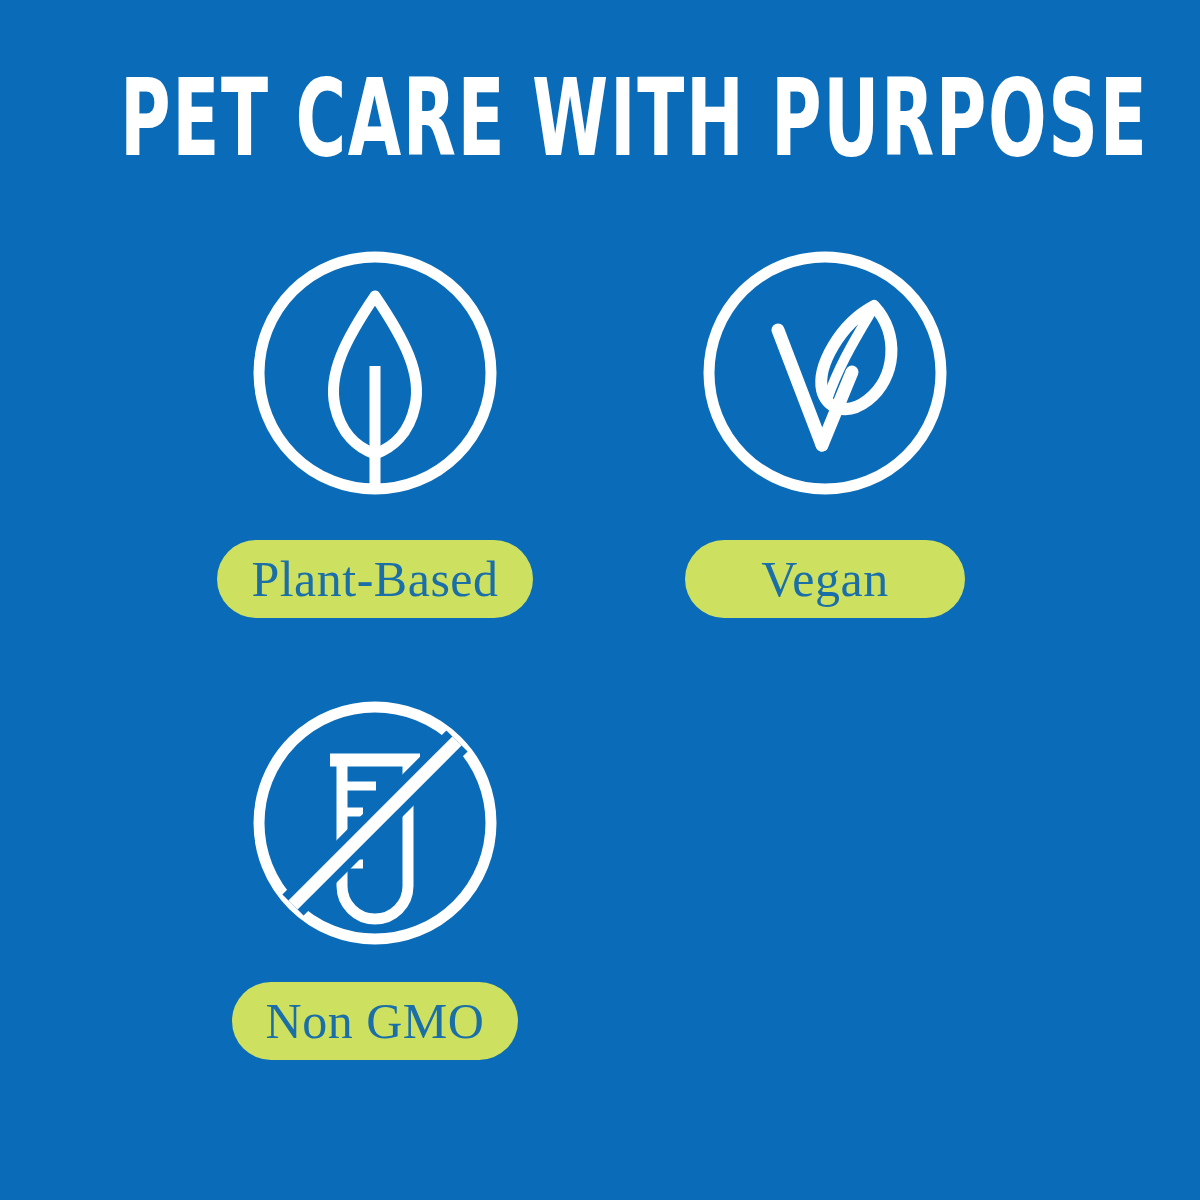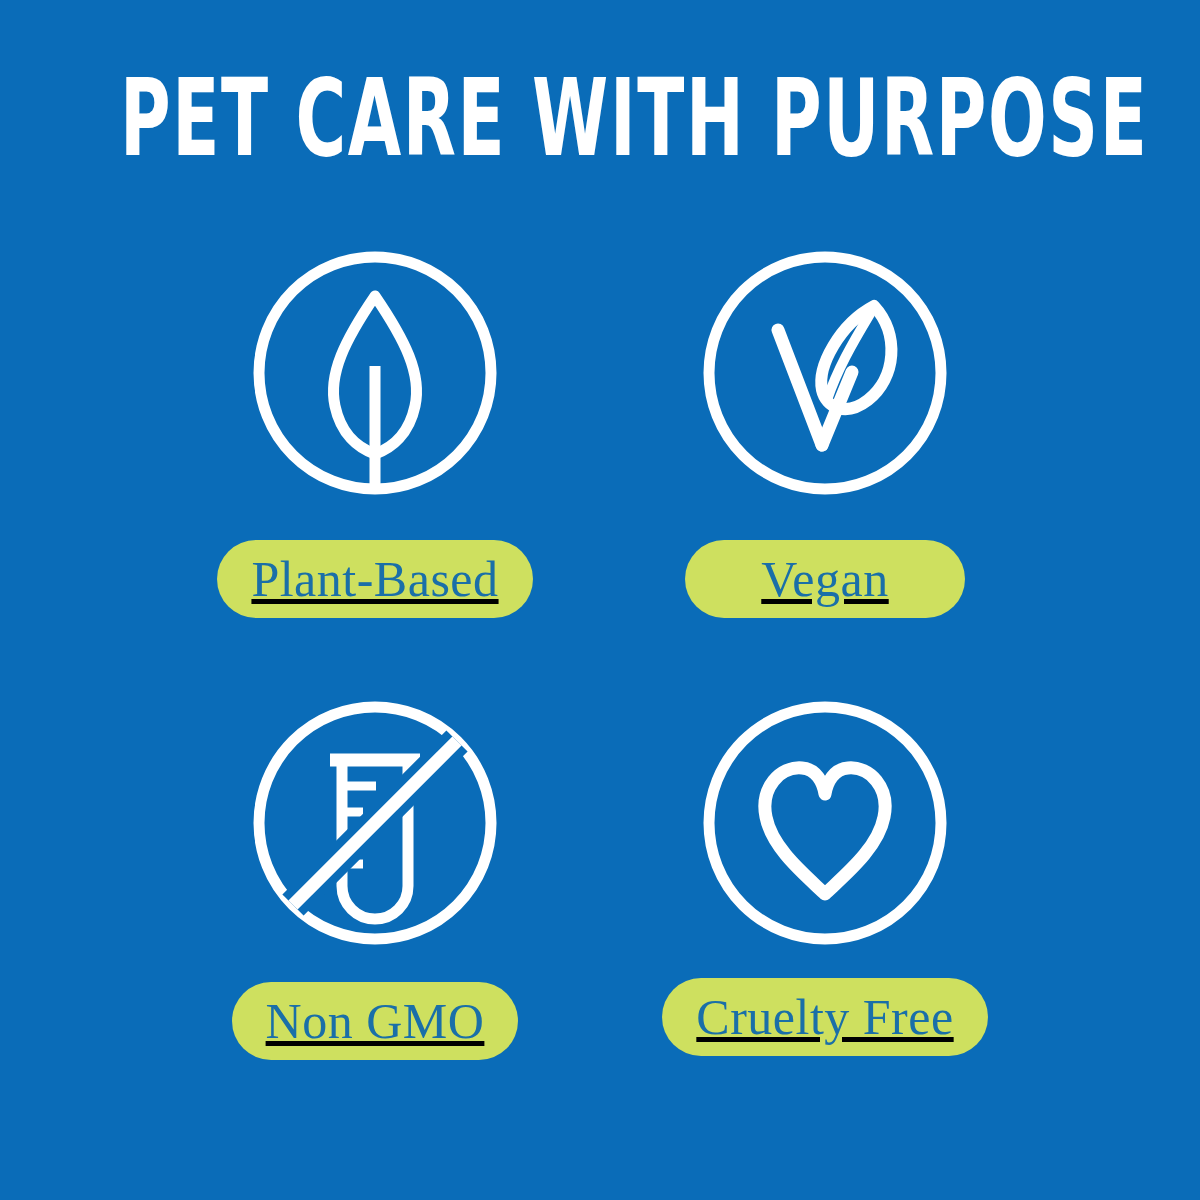--- a/index.html
+++ b/index.html
@@ -80,21 +80,20 @@
     margin-top: 42px;
     background: #cee05f;
     border-radius: 999px;
     height: 78px;
     min-width: 280px;
     padding: 0 34px;
     display: flex;
     align-items: center;
     justify-content: center;
     box-sizing: border-box;
-    text-decoration: underline;
   }
   .pill-label {
     color: #1a6fa8;
     font-family: "Liberation Serif", "DejaVu Serif", serif;
     font-size: 50px;
     line-height: 50px;
     font-weight: 400;
     white-space: nowrap;
     letter-spacing: 0.5px;
     user-select: none;
@@ -164,32 +163,15 @@
 
           <line x1="207" y1="43" x2="43" y2="207" stroke="#0a6cb8" stroke-width="30" stroke-linecap="butt"></line>
           <line x1="207" y1="43" x2="43" y2="207" stroke="#ffffff" stroke-width="13" stroke-linecap="butt"></line>
         </svg>
       </div>
       <div class="pill" style="background: rgb(206, 224, 95); margin-top: 34px;">
         <span class="pill-label" style="color: rgb(26, 111, 168);">Non GMO</span>
       </div>
     </div>
 
-    <div class="badge row2">
-      <div class="icon-wrap">
-        <svg viewBox="0 0 250 250" aria-hidden="true">
-          <circle cx="125" cy="125" r="116" fill="none" stroke="#ffffff" stroke-width="11"></circle>
-          <path d="M125 196
-                   C 104 176, 72 150, 66 119
-                   C 60 90, 80 68, 102 70
-                   C 116 71, 123 84, 125 96
-                   C 127 84, 134 71, 148 70
-                   C 170 68, 190 90, 184 119
-                   C 178 150, 146 176, 125 196 Z" fill="none" stroke="#ffffff" stroke-width="13" stroke-linejoin="round"></path>
-        </svg>
-      </div>
-      <div class="pill" style="background: rgb(206, 224, 95);">
-        <span class="pill-label" style="color: rgb(26, 111, 168);">Cruelty Free</span>
-      </div>
-    </div>
 
   </div>
 </div>
 
 </body></html>

